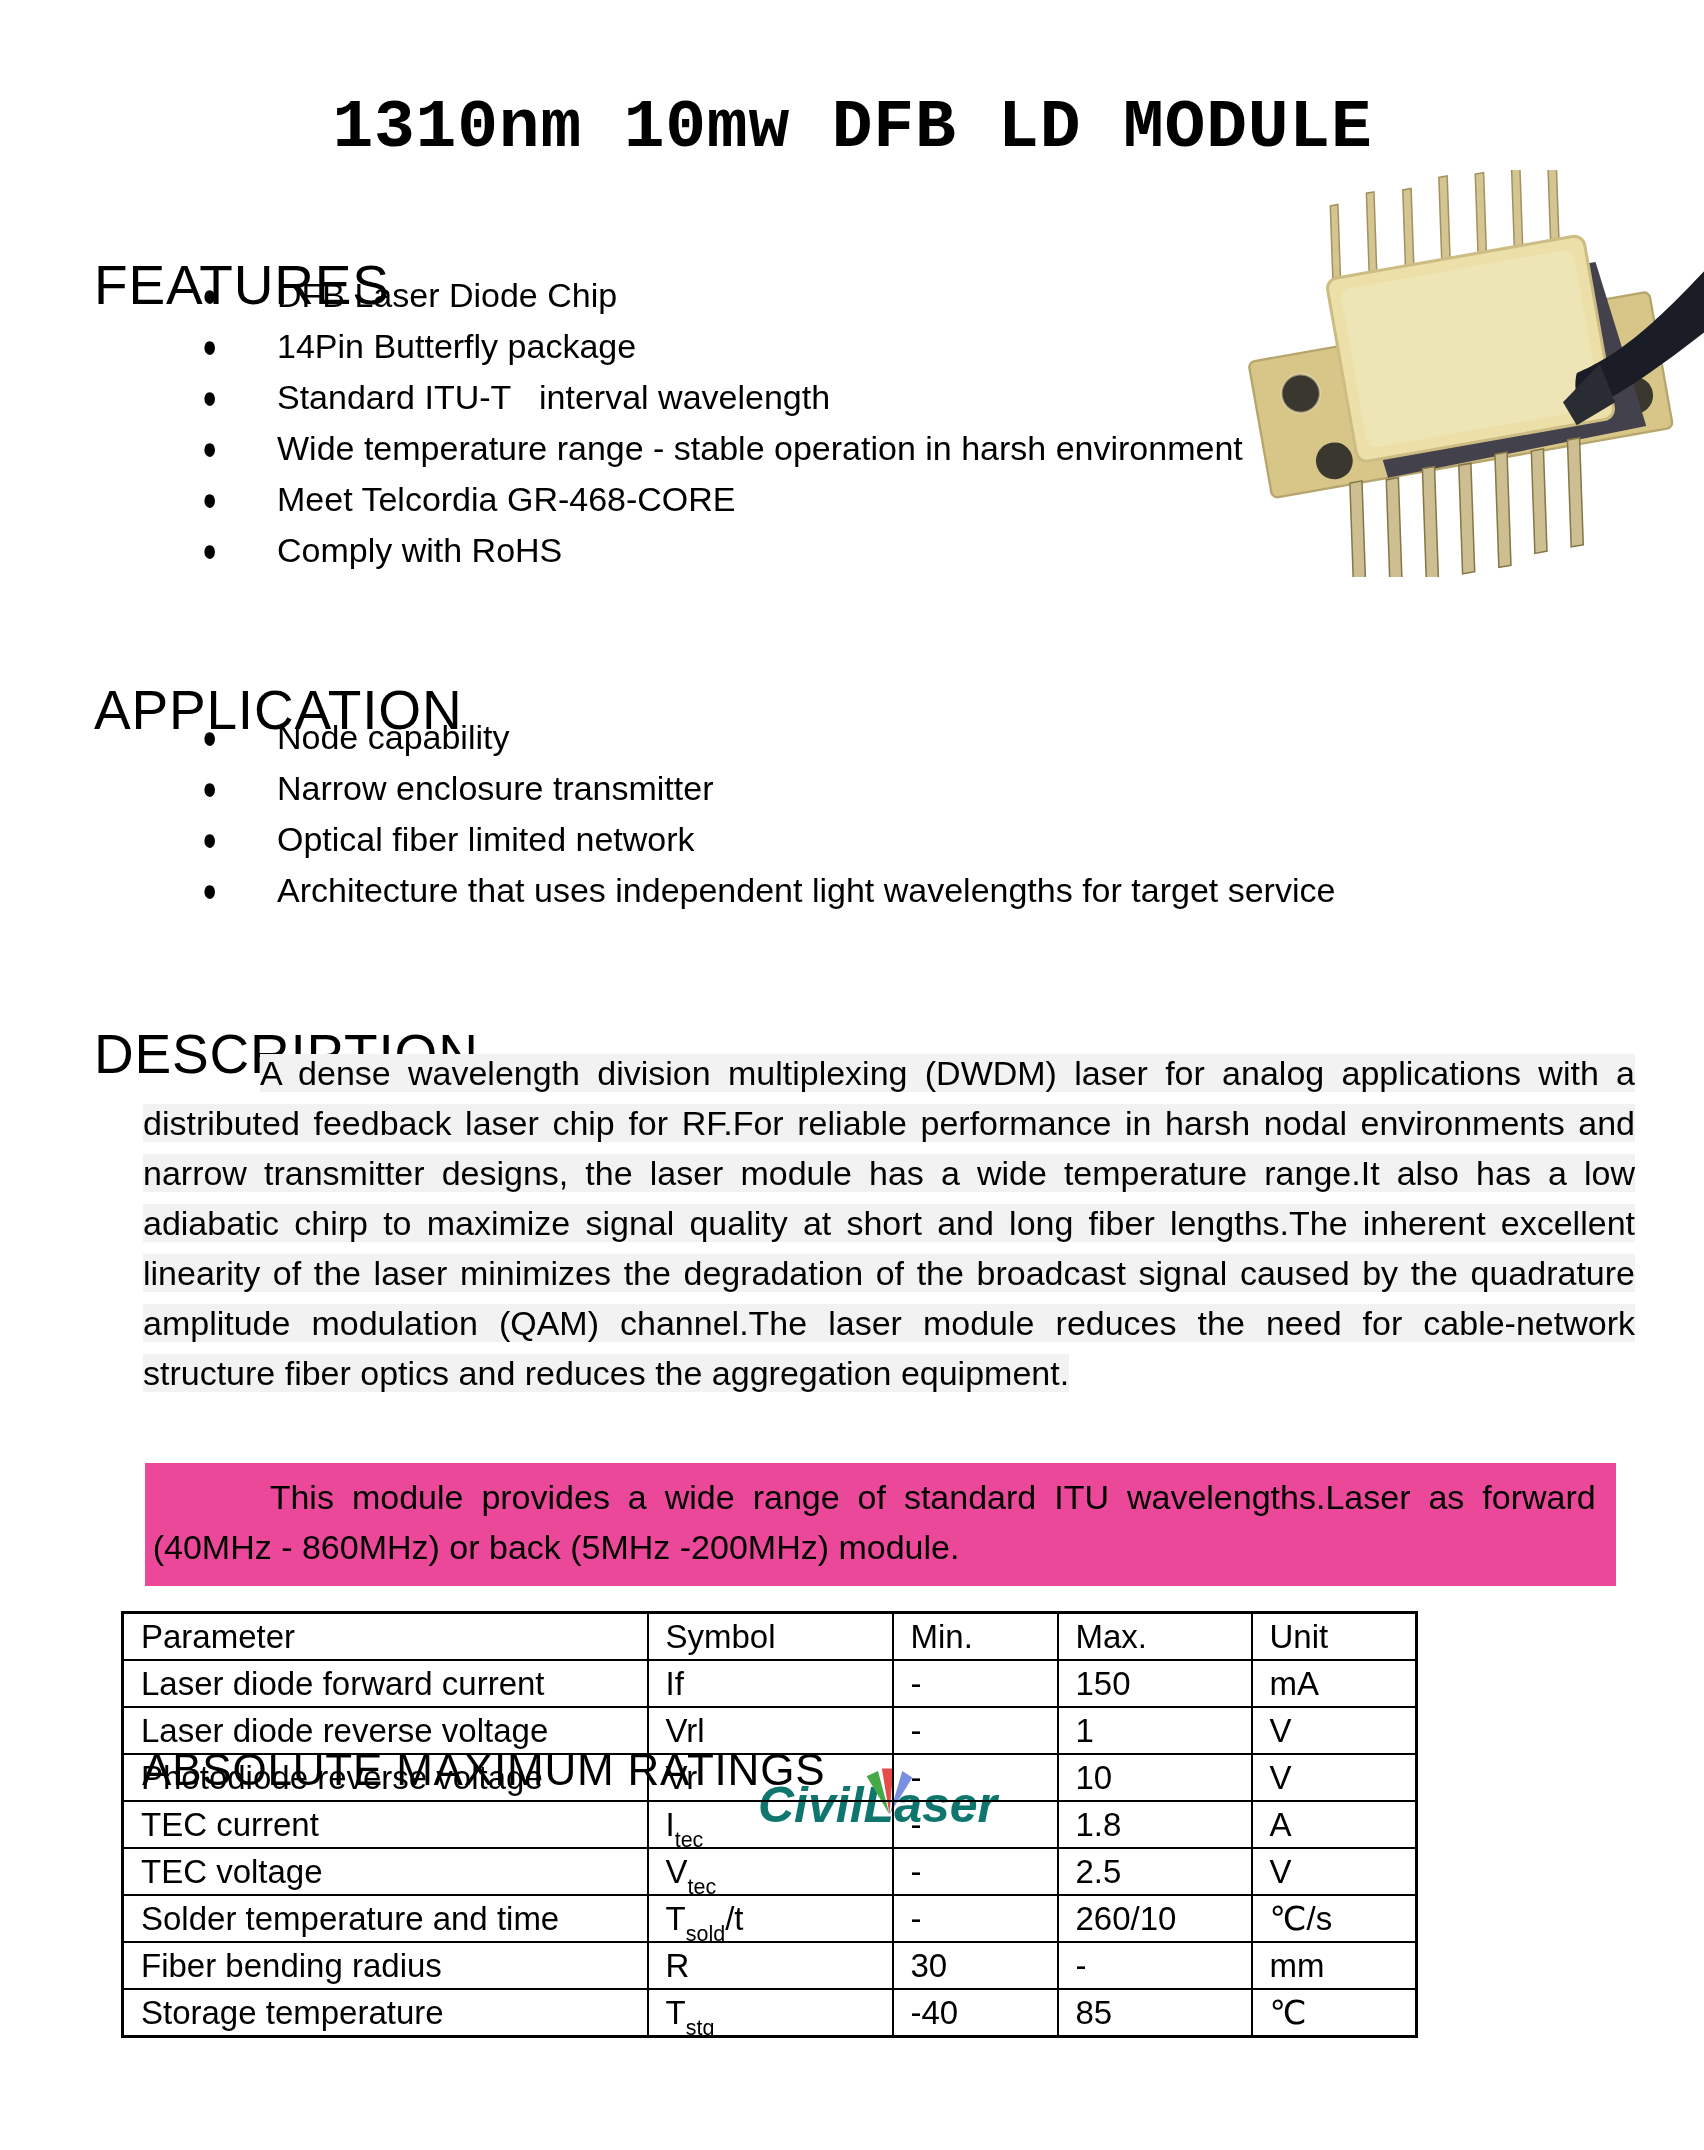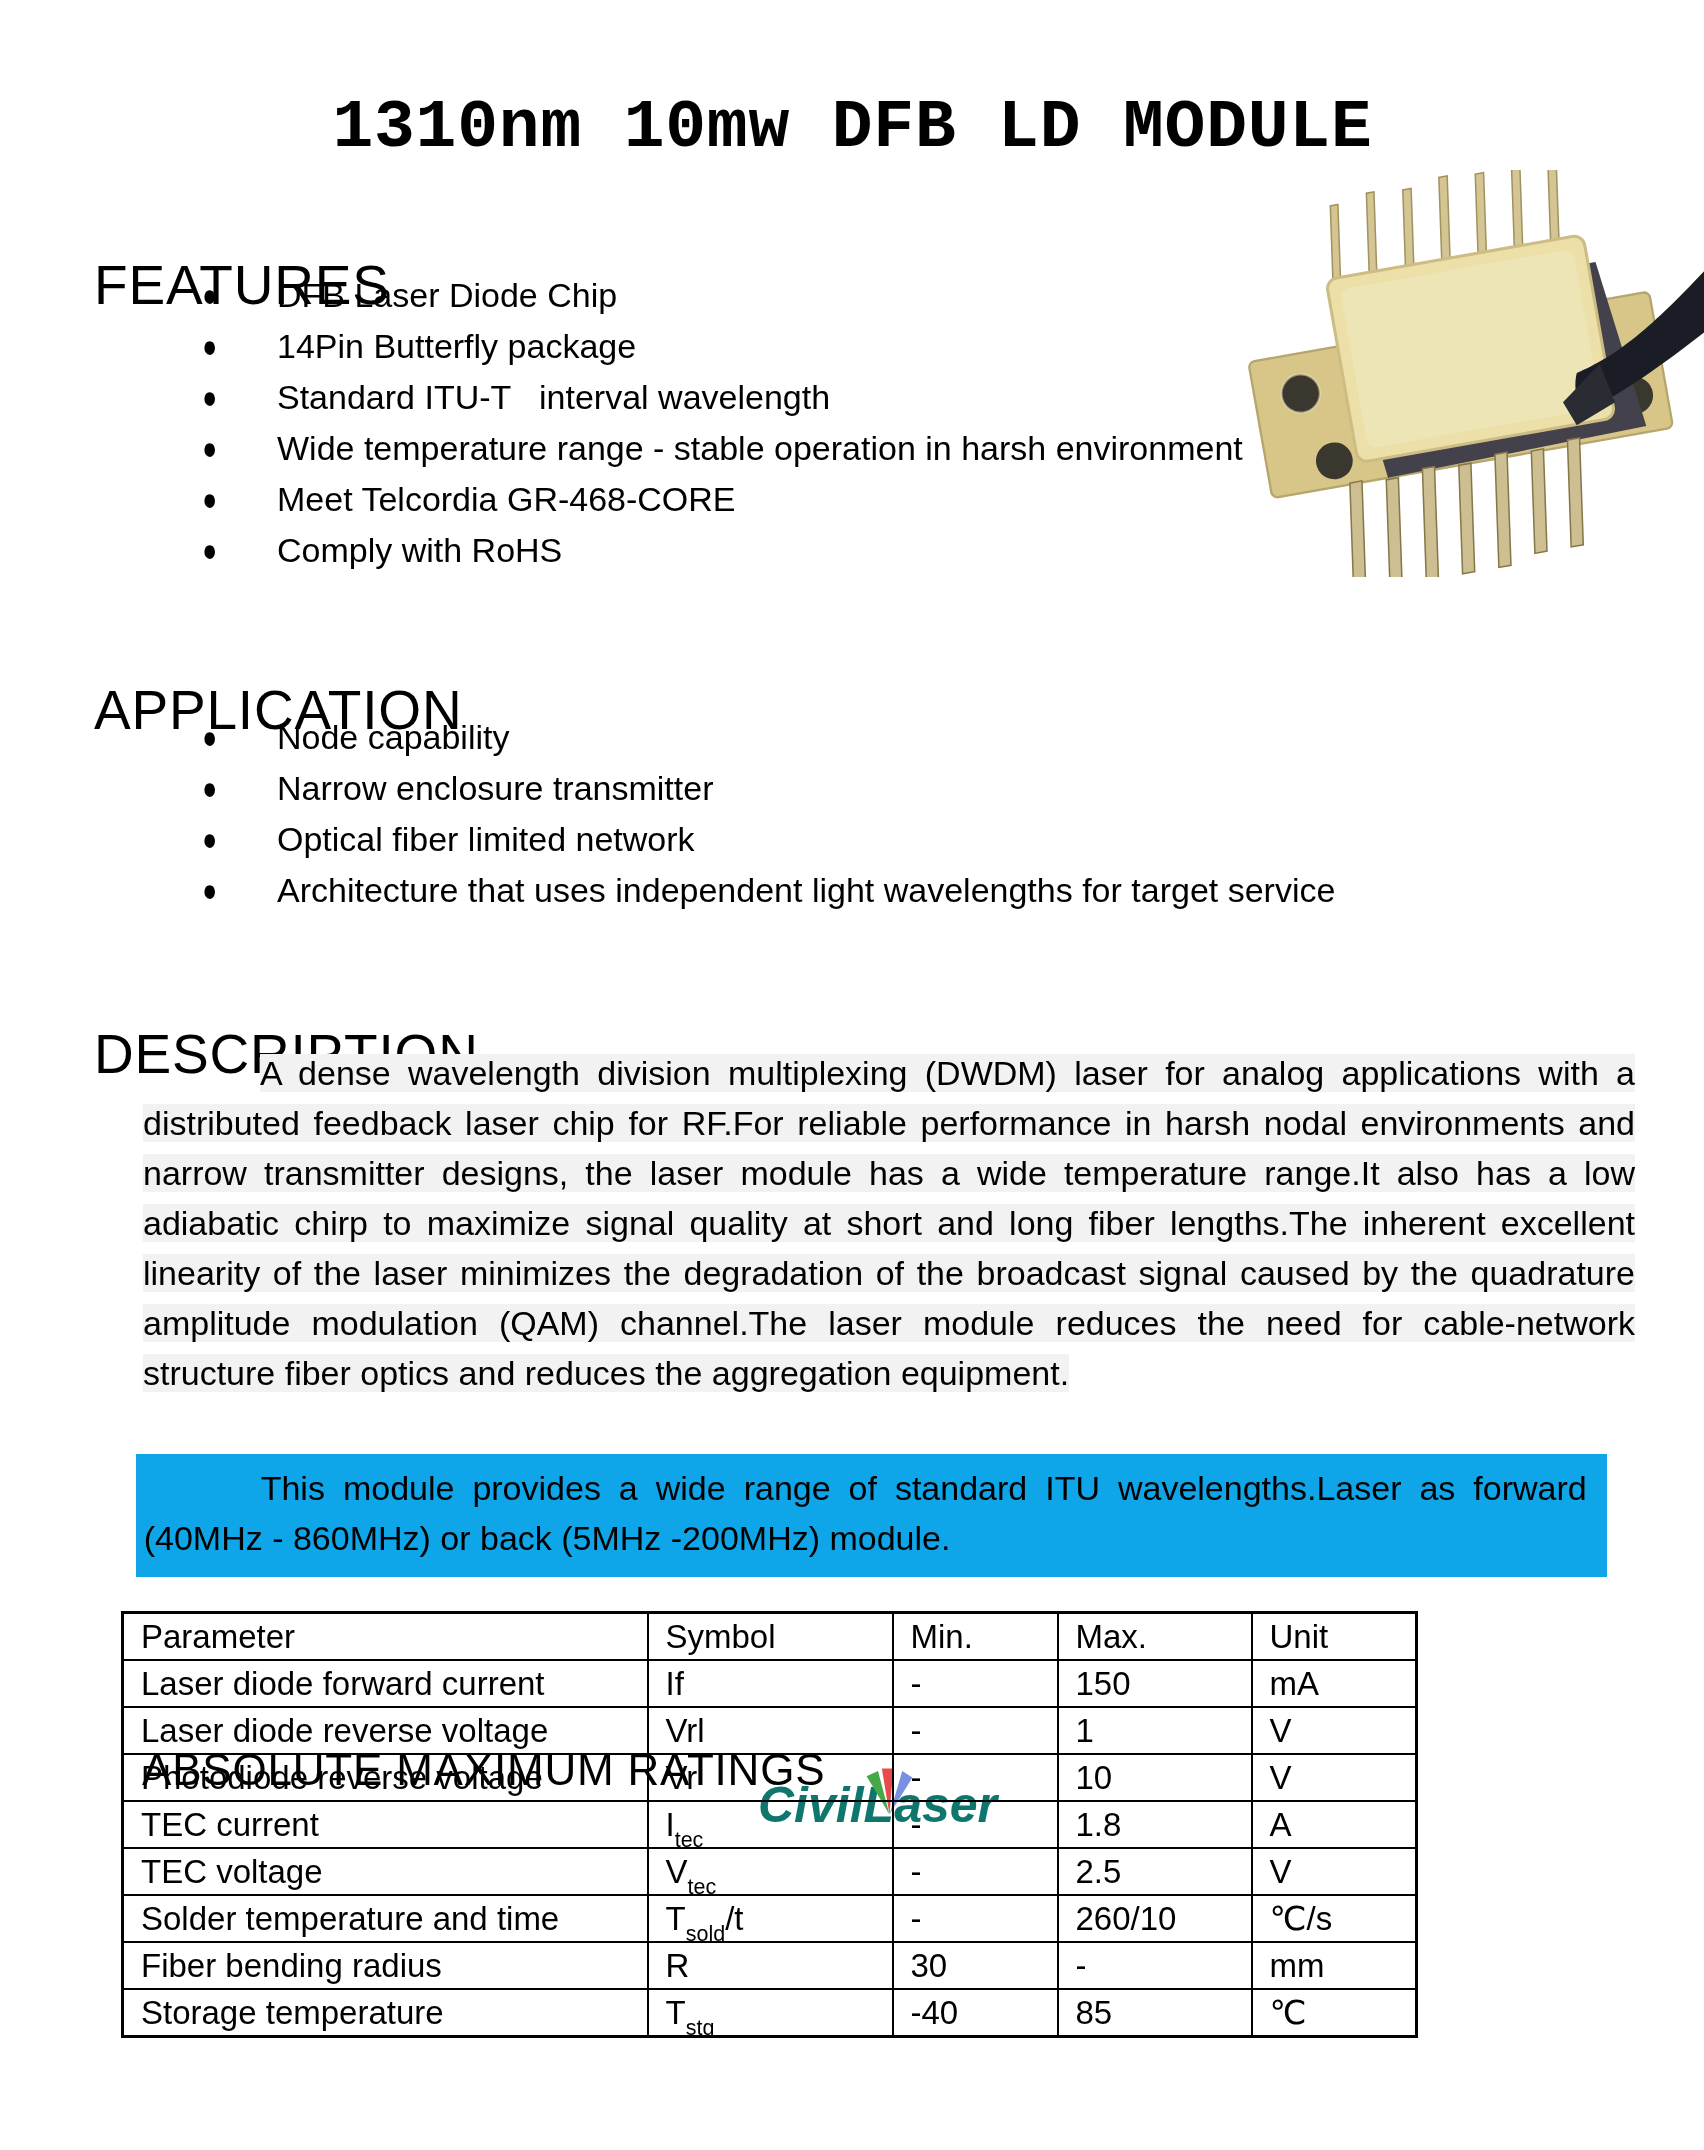--- a/index.html
+++ b/index.html
@@ -33,22 +33,22 @@
     position:absolute;left:7.7px;top:0;font-size:29px;
     display:inline-block;transform:scale(.85,1.1);
   }
 
   .para1{
     position:absolute;left:137px;top:1042px;width:1492px;margin:6px;
     font-size:34px;line-height:50px;text-align:justify;text-indent:117px;
   }
   .para1 .hl{background:#f2f2f2;}
   .para2{
-    position:absolute;left:129px;top:1447px;width:1443px;margin:7px;
-    background:#0ea5e9;padding:9.2px 20px 14px 7.7px;
+    position:absolute;left:129px;top:1447px;width:1443px;margin:16px;
+    background:#ec4899;padding:9.2px 20px 14px 7.7px;
     font-size:34px;line-height:50px;text-align:justify;text-indent:117px;
   }
 
   table.ratings{
     position:absolute;left:121px;top:1611px;width:1294px;
     border-collapse:collapse;table-layout:fixed;
     font-size:33px;border:3.1px solid #000;
   }
   table.ratings th,table.ratings td{
     border:2.3px solid #000;height:45px;padding:0 3.1px 0 17px;

